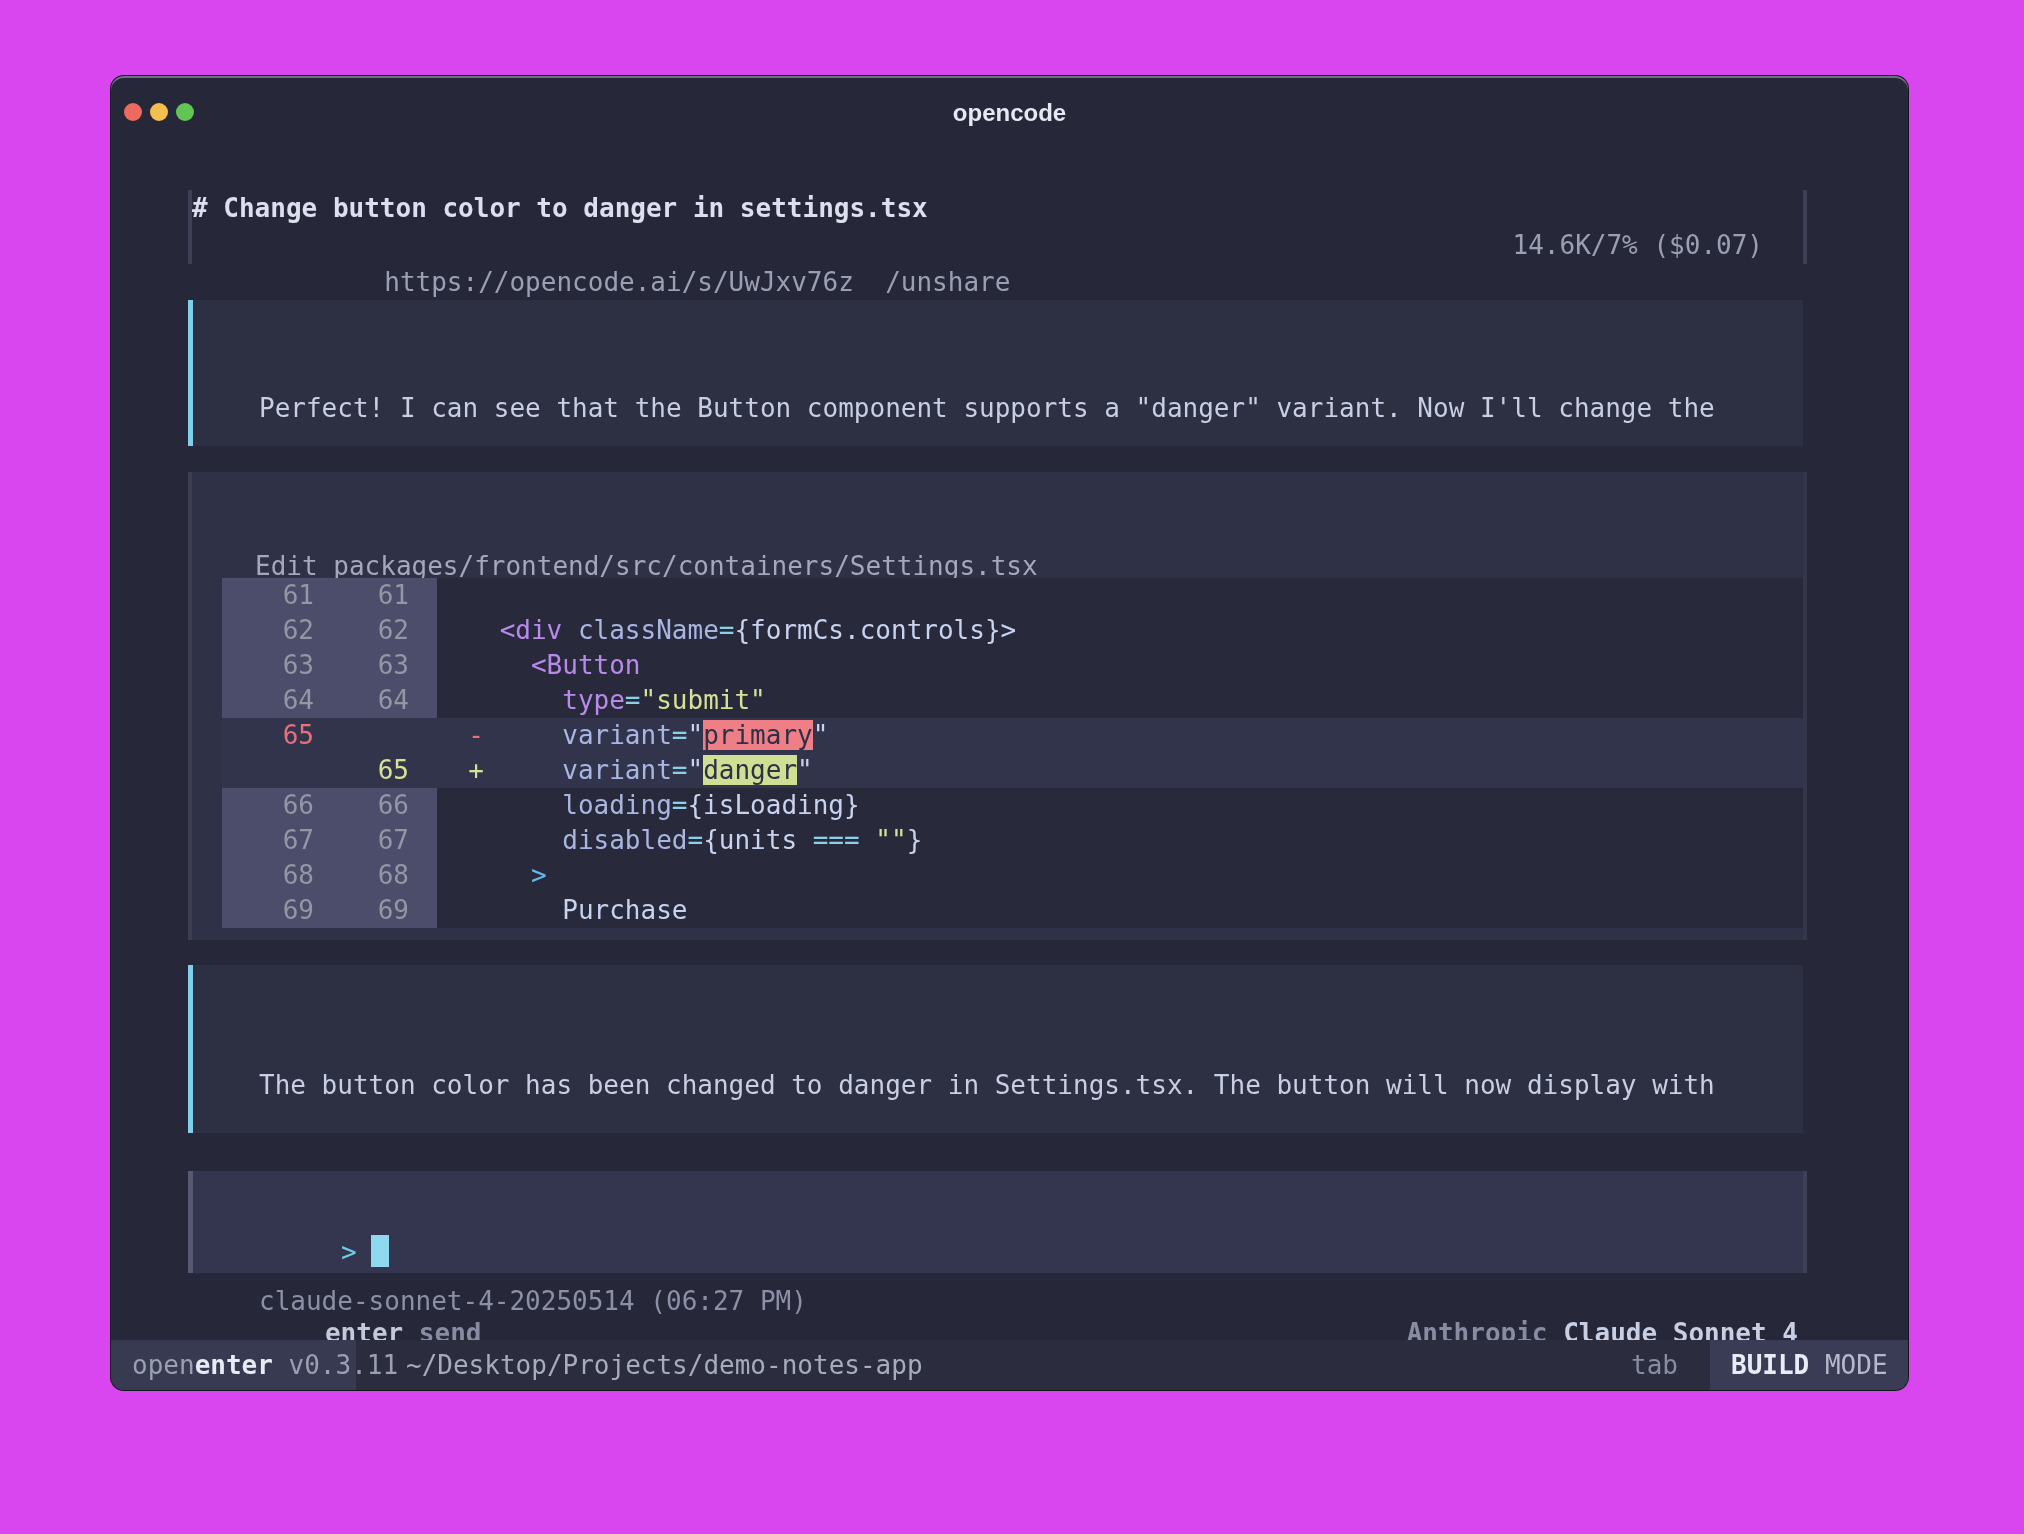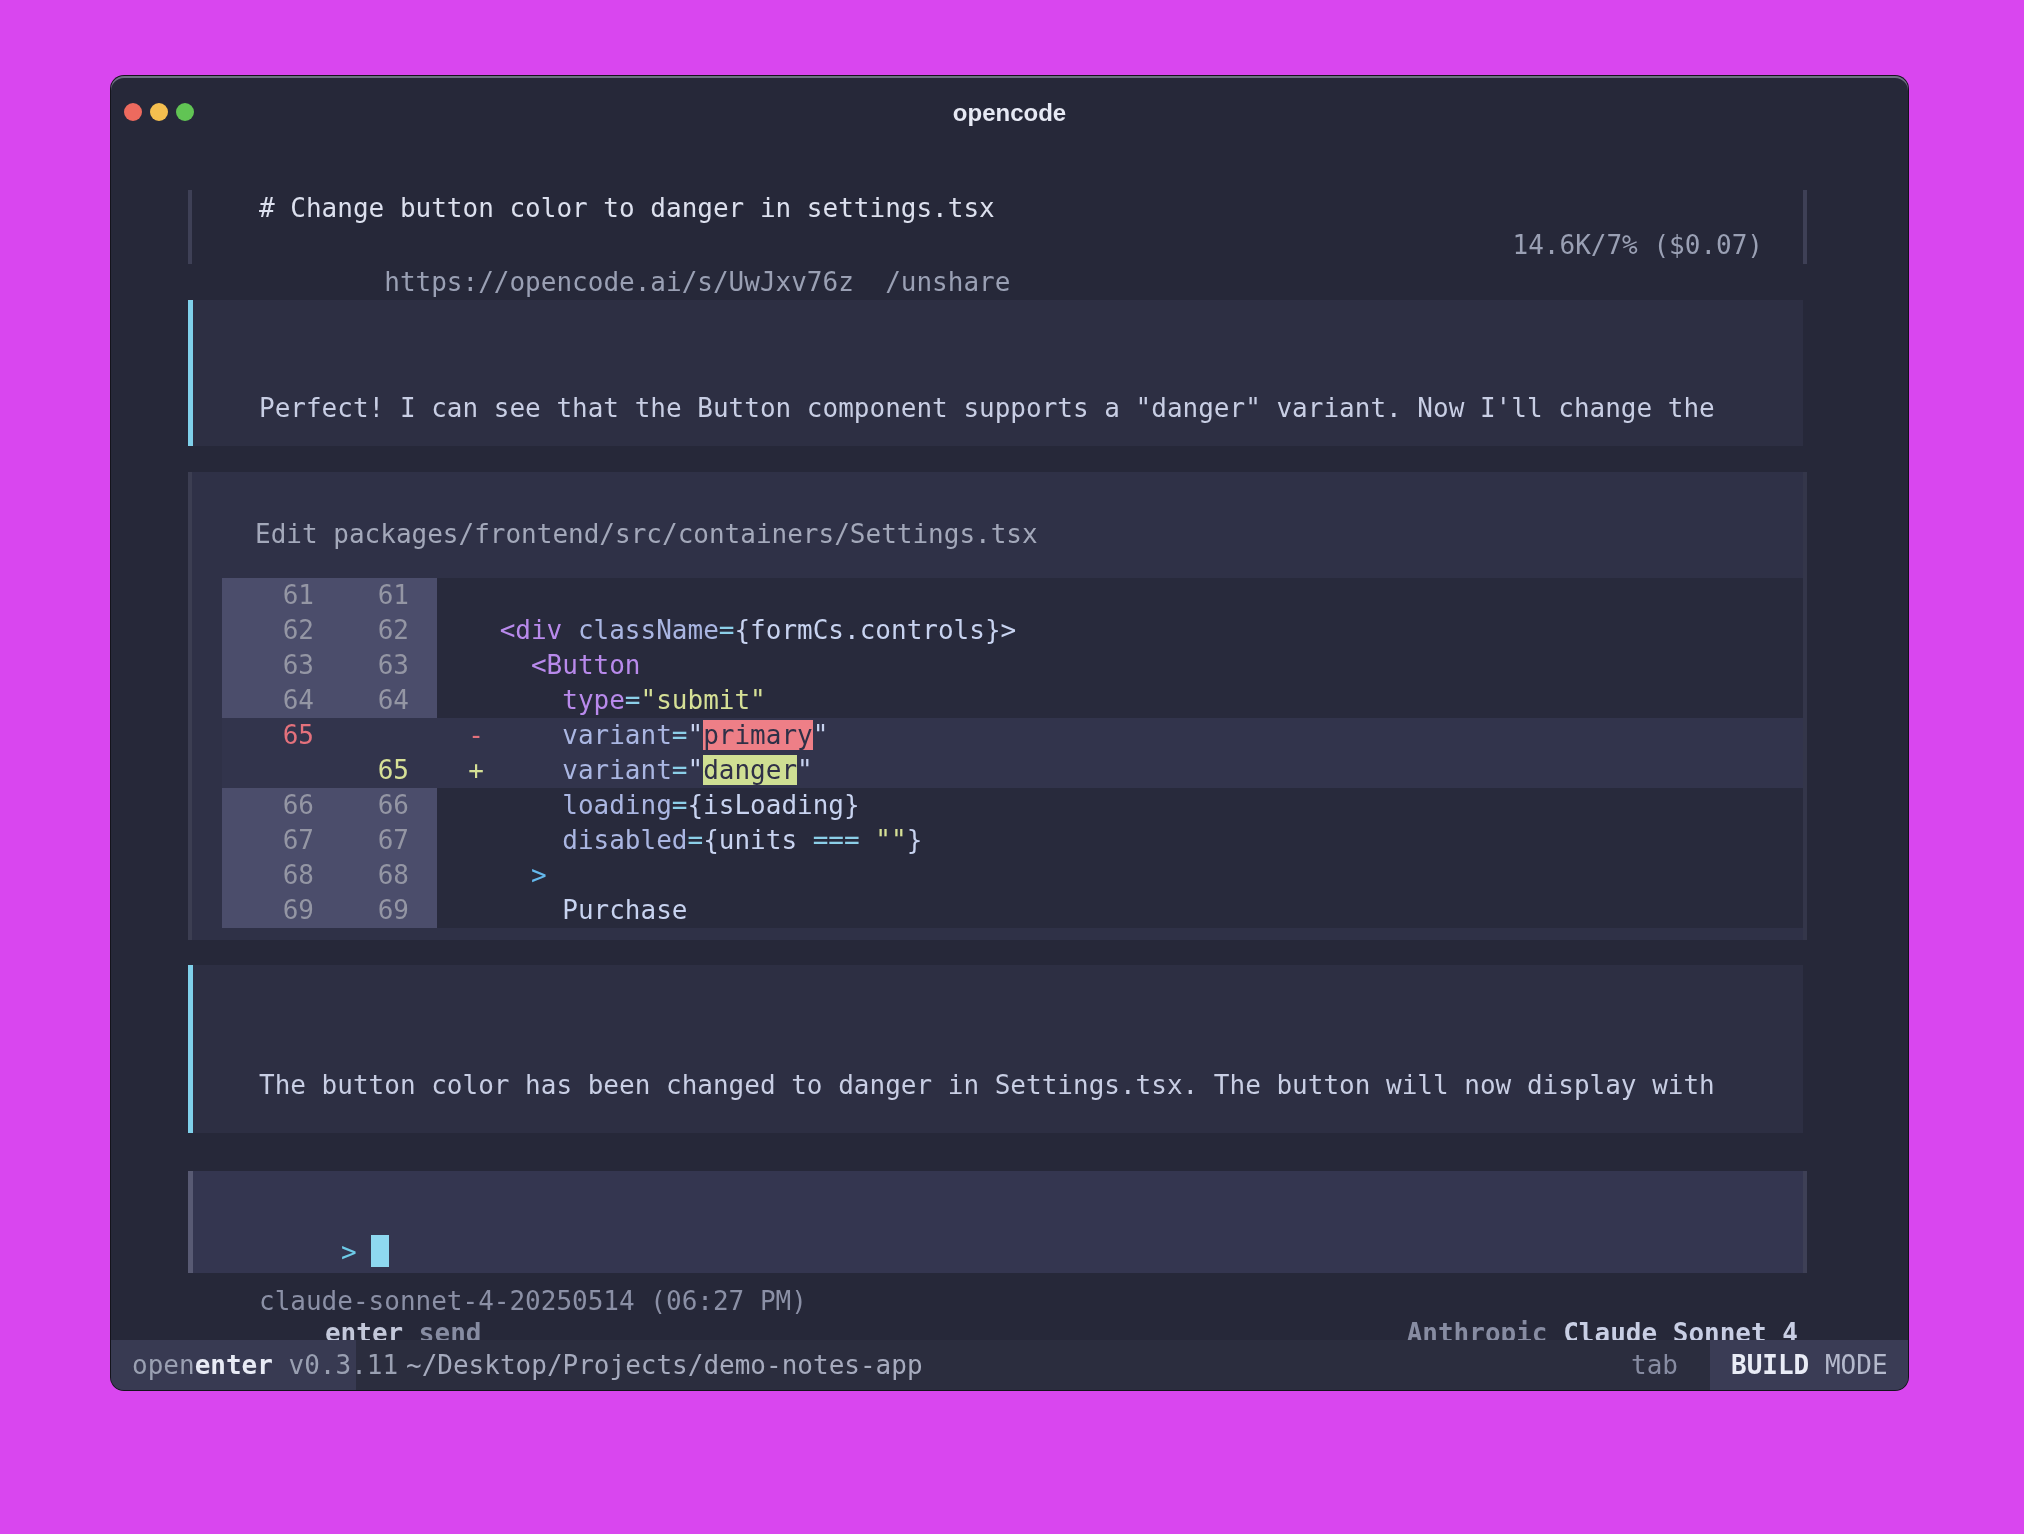--- a/index.html
+++ b/index.html
@@ -17,40 +17,40 @@
   .titlebar { position:absolute; left:0; top:0; width:100%; height:72px; }
   .lights { position:absolute; left:13px; top:27px; display:flex; gap:8px; }
   .light { width:18px; height:18px; border-radius:50%; }
   .win-title { position:absolute; left:0; top:0; width:100%; height:72px;
     line-height:74px; text-align:center; color:#e6e9f4; font-weight:bold;
     font-size:24px; font-family:"Liberation Sans","DejaVu Sans",sans-serif; }
 
   
   .session { position:absolute; left:77px; top:114px; width:1619px; height:74px;
     border-left:4px solid #3e4056; border-right:4px solid #3e4056; }
-  .session-title { padding-left:67px; line-height:37px; font-size:26px;
-    font-weight:normal; color:#dce0ee; white-space:pre; }
+  .session-title { line-height:37px; font-size:26px;
+    font-weight:bold; color:#dce0ee; white-space:pre; }
   .session-sub { position:relative; padding-left:67px; line-height:37px;
     font-size:26px; color:#9aa0b4; white-space:pre; }
   .session-stats { position:absolute; right:40px; top:0; color:#9aa0b4; }
 
   
   .msg { position:absolute; left:77px; width:1615px; background:#2d2f43;
     border-left:5px solid #7fd0ea; font-size:26px; line-height:36px;
     color:#c8cee4; white-space:pre; }
   .msg .line { padding-left:66px; }
   .msg .meta { padding-left:66px; color:#8b90a6; }
   .msg1 { top:224px; height:146px; padding-top:18px; }
   .msg2 { top:889px; height:168px; padding-top:30px; }
 
   
   .edit-panel { position:absolute; left:77px; top:396px; width:1619px; height:468px;
     background:#2f3147; border-left:4px solid #3c3e52; border-right:4px solid #34364a; }
-  .edit-header { padding:44px 0 0 63px; font-size:26px; line-height:36px;
-    color:#a3a8ba; white-space:pre; }
+  .edit-header { padding:28px 0 0 63px; font-size:26px; line-height:36px;
+    color:#a3a8ba; white-space:pre;margin-top:48px; }
   .diff { position:absolute; left:0; top:106px; width:100%; }
   .diff-row { display:flex; height:35px; font-size:26px; line-height:35px; }
   .diff-row .spacer { width:30px; }
   .diff-row .gutter { width:215px; display:flex; padding-right:28px; }
   .diff-row .gutter .old { width:92px; text-align:right; }
   .diff-row .gutter .new { width:95px; text-align:right; }
   .diff-row .code { flex:1; white-space:pre; overflow:hidden; }
   .diff-row.ctx .gutter { background:#4b4d6b; }
   .diff-row.ctx .code   { background:#282a3c; }
   .diff-row.del .gutter, .diff-row.del .code,

